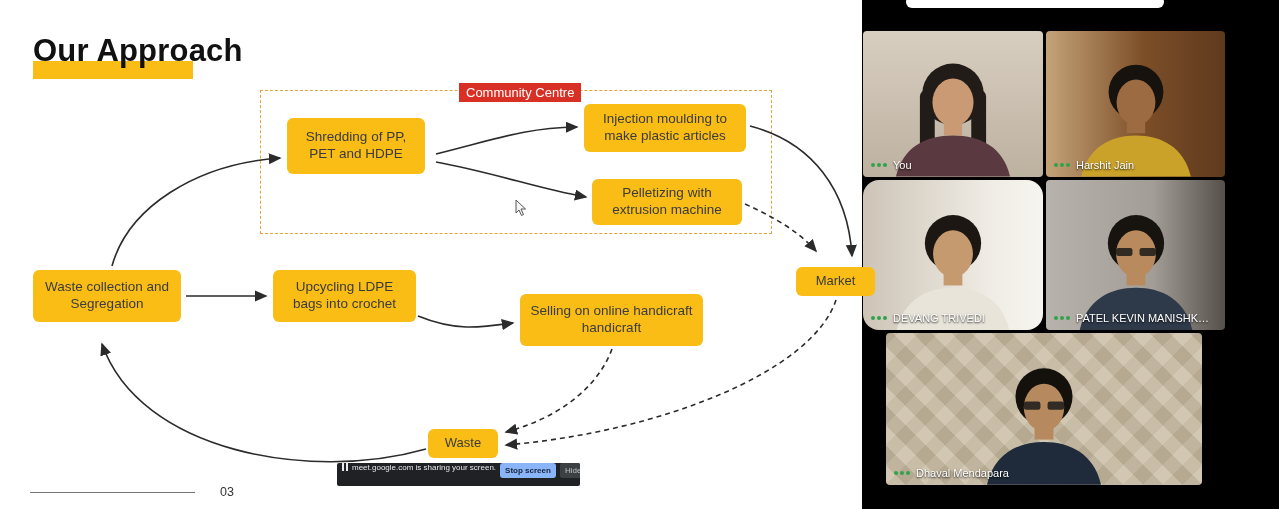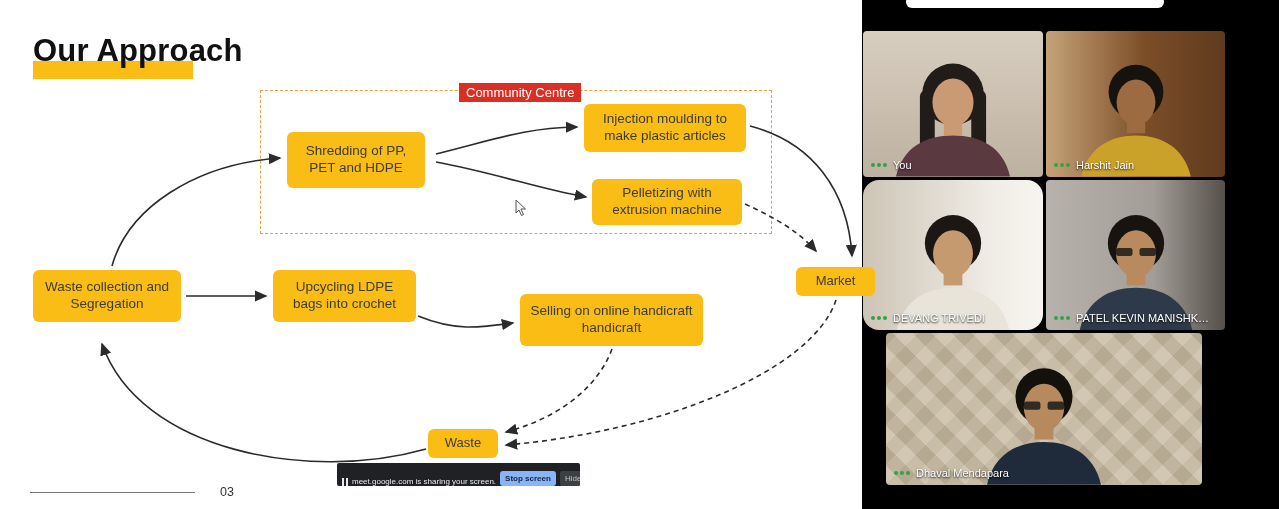--- a/index.html
+++ b/index.html
@@ -22,21 +22,21 @@
   .slide-title {
     position:absolute; left:33px; top:33px; z-index:2;
     font-size:31px; font-weight:800; color:#111; letter-spacing:.2px;
   }
   .node {
     position:absolute; background:#F9BD16; border-radius:6px;
     display:flex; align-items:center; justify-content:center; text-align:center;
     font-size:13.5px; color:#3b3b3b; line-height:1.25; padding:4px 8px; z-index:3;
   }
   .n0 { left:33px;  top:270px; width:148px; height:52px; }
-  .n1 { left:287px; top:132px; width:138px; height:56px; }
+  .n1 { left:287px; top:118px; width:138px; height:56px; }
   .n2 { left:584px; top:104px; width:162px; height:48px; }
   .n3 { left:592px; top:179px; width:150px; height:46px; }
   .n4 { left:273px; top:270px; width:143px; height:52px; }
   .n5 { left:520px; top:294px; width:183px; height:52px; }
   .n6 { left:796px; top:267px; width:79px;  height:29px; font-size:13px; }
   .n7 { left:428px; top:429px; width:70px;  height:29px; font-size:13px; }
 
   .dashed-zone {
     position:absolute; left:260px; top:90px; width:512px; height:144px;
     border:1.5px dashed #E5A33C; z-index:2;
@@ -47,21 +47,21 @@
     white-space:nowrap;
   }
   svg.arrows { position:absolute; left:0; top:0; z-index:2; }
 
   .footer-line { position:absolute; left:30px; top:492px; width:165px; border-top:1.5px solid #777; }
   .page-number { position:absolute; left:220px; top:485px; font-size:12.5px; color:#333; }
 
   
   .share-banner {
     position:absolute; left:337px; top:463px; width:243px; height:23px;
-    background:#1f2125; border-radius:2px; display:flex; align-items:flex-end;
+    background:#1f2125; border-radius:2px; display:flex; align-items:flex-start;
     gap:4px; padding:0 5px; z-index:5; overflow:hidden;
   }
   .pause-icon { display:flex; gap:2px; flex:0 0 auto; }
   .pause-icon i { display:block; width:2px; height:8px; background:#e8eaed; }
   .share-msg { font-size:8px; color:#e8eaed; white-space:nowrap; }
   .stop-btn {
     background:#8ab4f8; color:#17223a; font-size:8px; font-weight:700;
     padding:3px 5px; border-radius:3px; border:none; white-space:nowrap; cursor:pointer;
   }
   .hide-btn {

